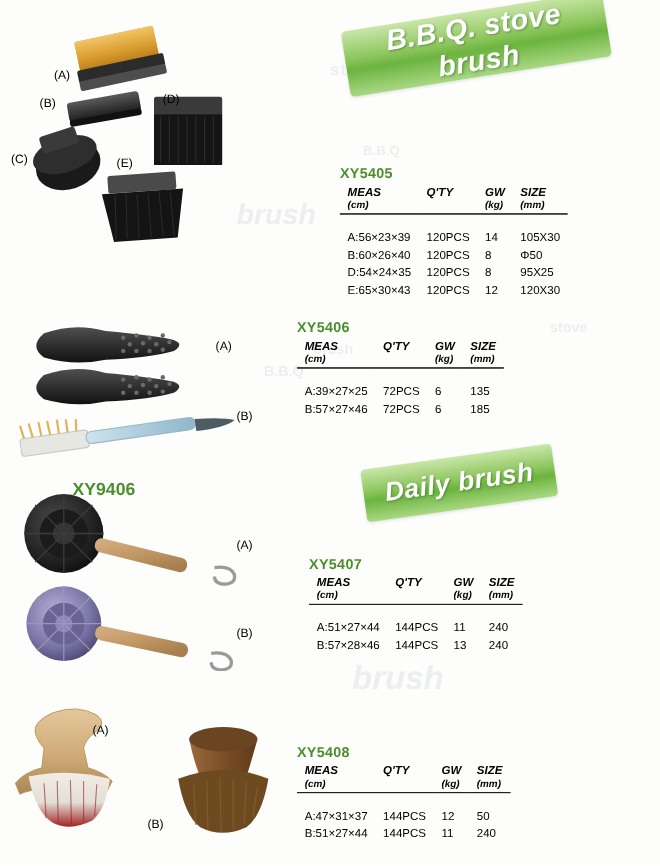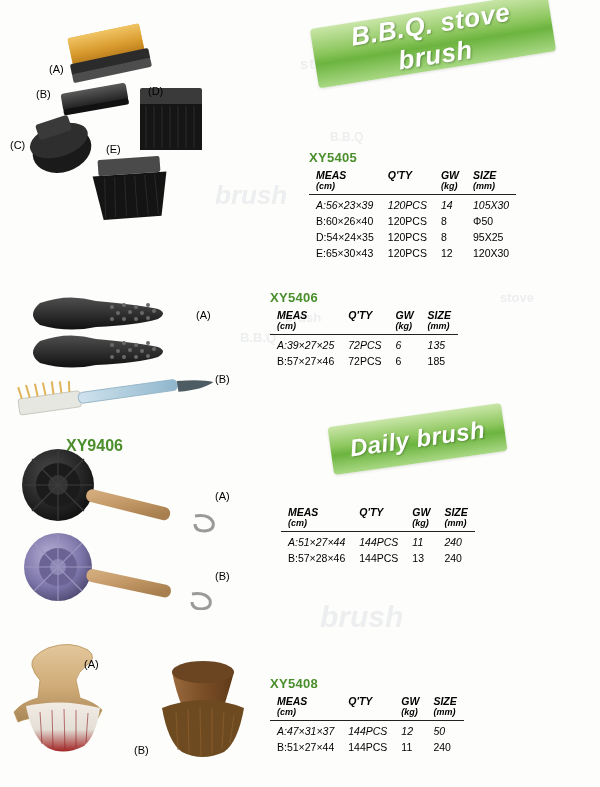--- a/index.html
+++ b/index.html
@@ -98,21 +98,21 @@
     display: block;
     font-weight: bold;
     font-size: 9px;
   }
   table.spec td {
     padding: 2px 7px;
     text-align: left;
     white-space: nowrap;
   }
   table.spec td.meas { text-align: left; }
-  table.spec tbody tr:first-child td { padding-top: 4px; font-style: italic; }
+  table.spec tbody tr:first-child td { padding-top: 15px; }
 
   
   .art { position: absolute; }
   .lbl {
     position: absolute;
     font-size: 11px;
     color: #000;
     font-family: "Liberation Sans", sans-serif;
   }
   .code-inline {
@@ -415,20 +415,21 @@
         </g>
         <rect x="96" y="46" width="86" height="13" rx="6" fill="url(#gWood)" transform="rotate(12 96 46)"></rect>
         <path d="M200 72 q14 -2 18 6 q2 8 -8 9 q-10 0 -10 -7" fill="none" stroke="#9a9a9a" stroke-width="3"></path>
       </g>
     </svg>
     <div class="lbl" style="left:215px;top:50px;">(A)</div>
     <div class="lbl" style="left:215px;top:130px;">(B)</div>
   </div>
 
   <div class="block" style="left:281px;top:505px;">
+    <div class="code">XY5407</div>
     <table class="spec">
       <thead>
         <tr>
           <th>
             <span>MEAS</span>
             <span class="sub">(cm)</span>
           </th>
           <th>
             <span>Q'TY</span>
             <span class="sub">&nbsp;</span>

